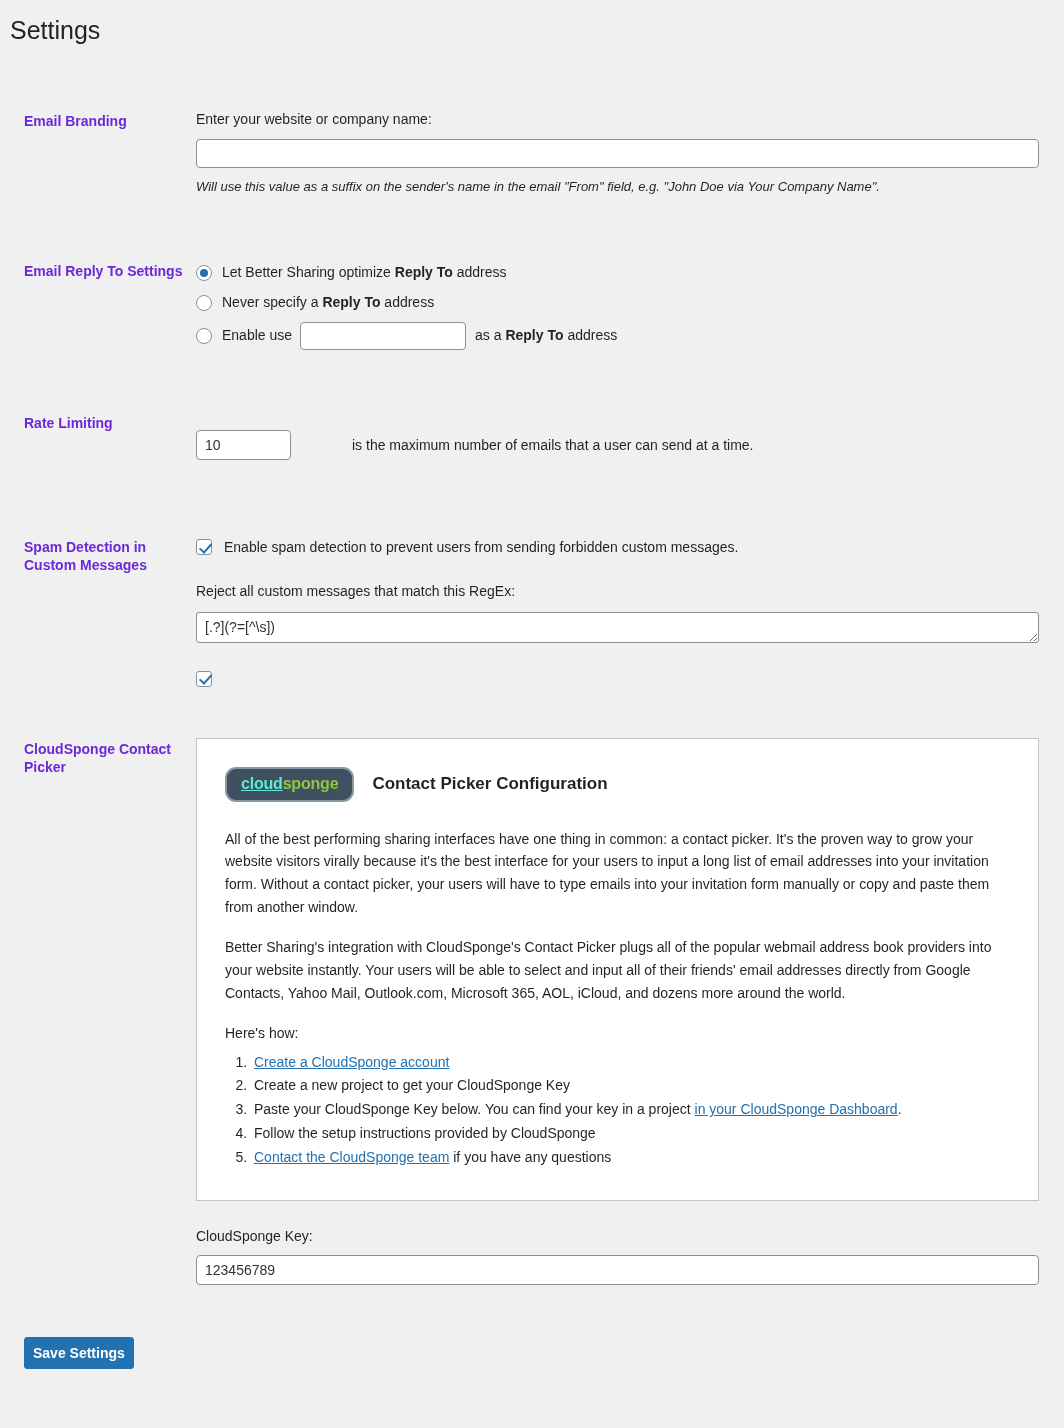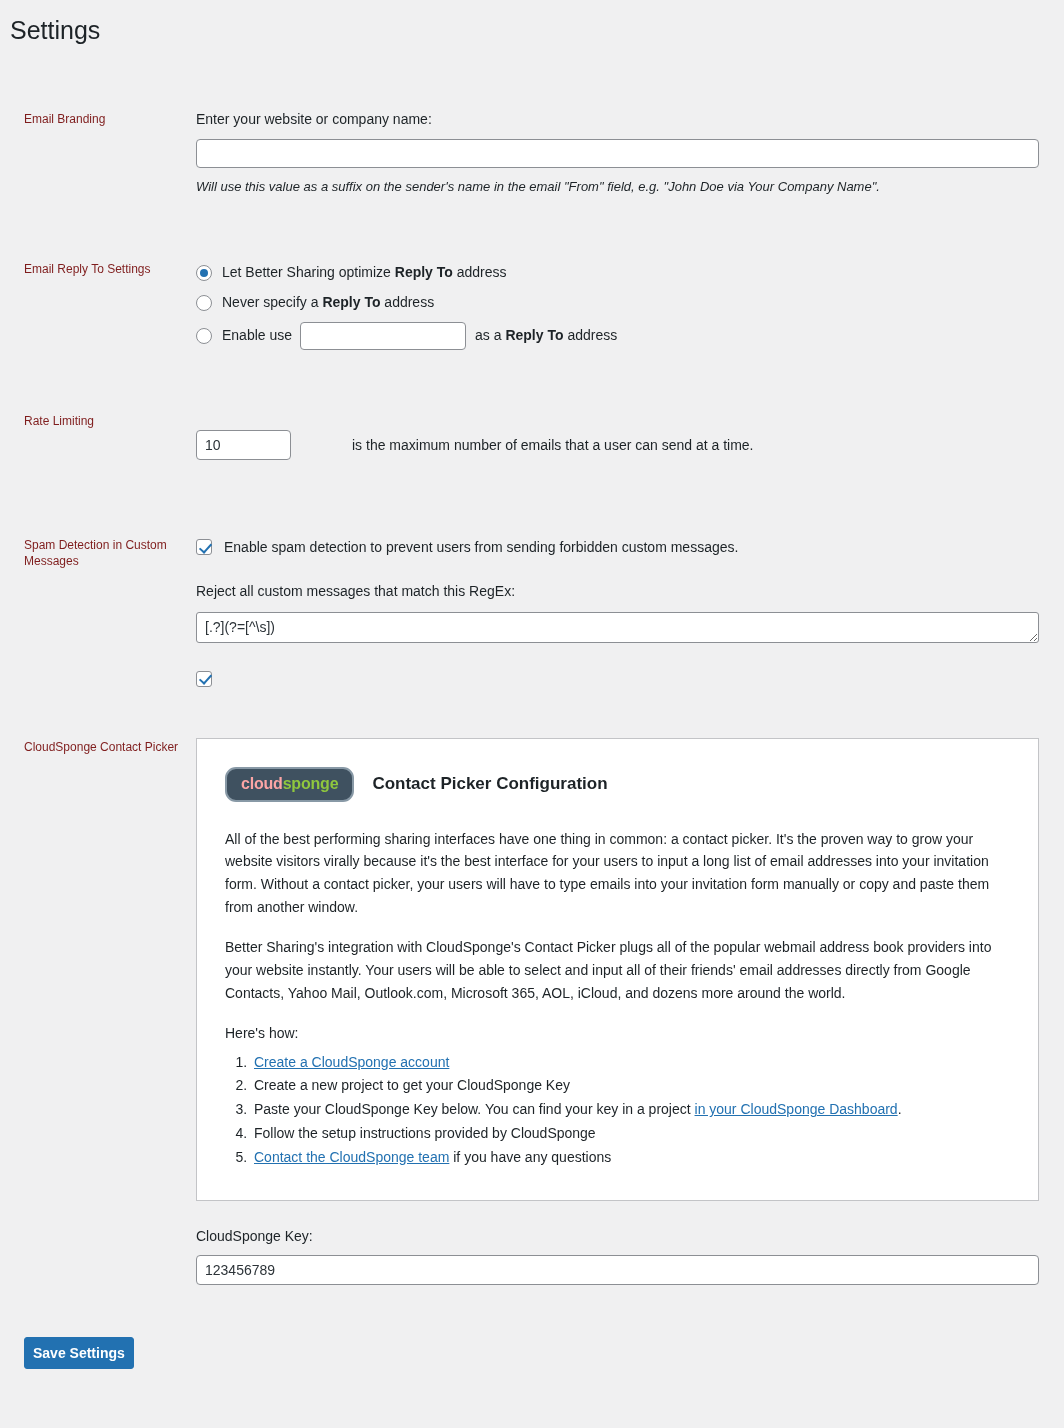--- a/index.html
+++ b/index.html
@@ -28,23 +28,23 @@
   }
 
   .row {
     display: flex;
     align-items: flex-start;
   }
   .row-label {
     width: 196px;
     min-width: 196px;
     padding: 20px 10px 20px 24px;
-    font-size: 12px;
-    font-weight: normal;
-    color: #7f1d1d;
+    font-size: 14px;
+    font-weight: bold;
+    color: #6d28d9;
     line-height: 1.3;
   }
   .row-field {
     flex: 1;
     padding: 15px 10px 15px 0;
   }
 
   
   .abs { position: absolute; }
 
@@ -179,21 +179,21 @@
     border: 2px solid #8899a6;
     border-radius: 11px;
     padding: 6px 14px 7px 14px;
     font-size: 16px;
     font-weight: bold;
     letter-spacing: -0.2px;
     line-height: 1.1;
     margin-right: 18px;
     white-space: nowrap;
   }
-  .cs-logo .c1 { color: #fca5a5; }
+  .cs-logo .c1 { color: #5eead4; text-decoration: underline; }
   .cs-logo .c2 { color: #8fc73e; }
   .cs-title {
     font-size: 17px;
     font-weight: bold;
     color: #1d2327;
   }
   .cs-para {
     font-size: 14px;
     color: #1d2327;
     line-height: 1.62;

